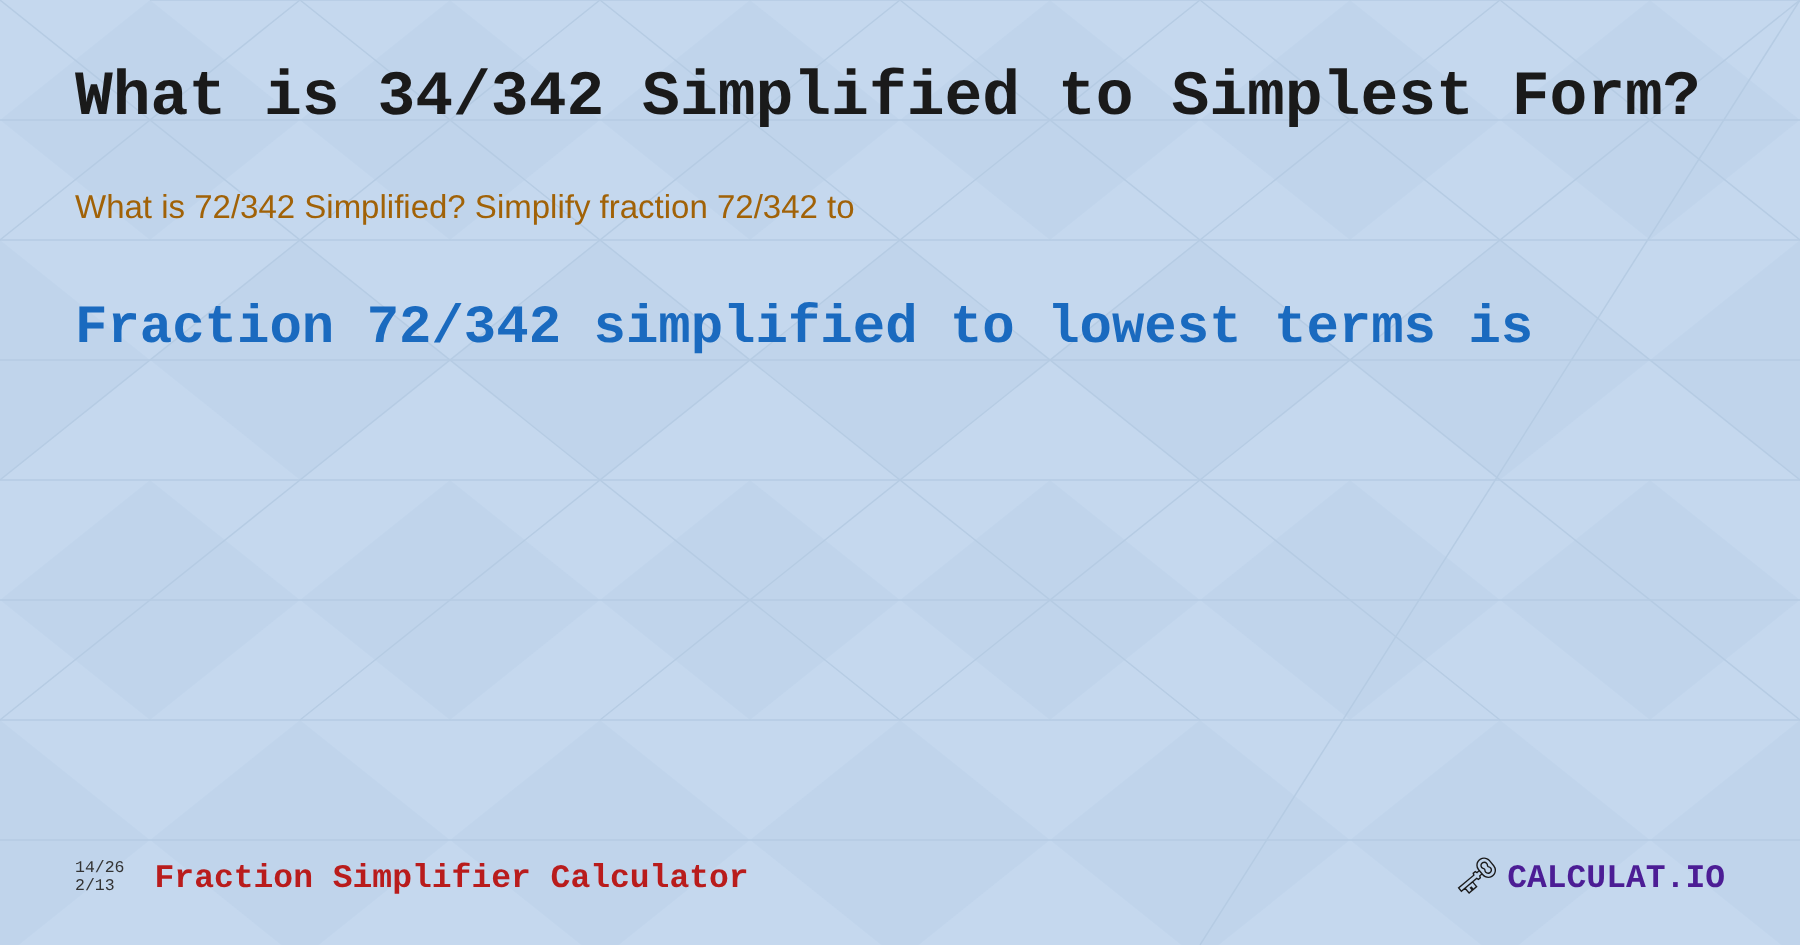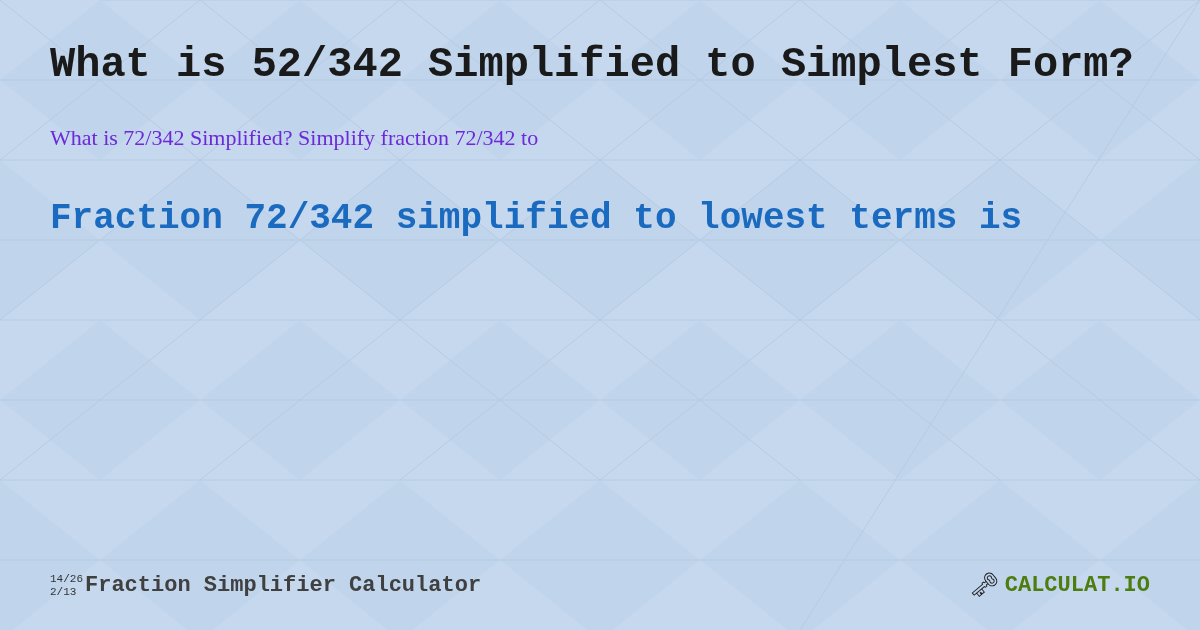--- a/index.html
+++ b/index.html
@@ -45,72 +45,72 @@
       font-size: 42px;
       font-weight: 900;
       color: #1a1a1a;
       line-height: 1.2;
       margin-bottom: 30px;
       font-family: 'Courier New', Courier, monospace;
     }
 
     .description {
       font-size: 22px;
-      color: #6d28d9;
+      color: #a16207;
       line-height: 1.6;
       margin-bottom: 40px;
-      font-family: Liberation Serif, serif;
+      font-family: Liberation Sans, sans-serif;
     }
 
     .result-section {
       margin-top: 8px;
     }
 
     h2 {
       font-size: 36px;
       font-weight: 900;
       color: #1a6abf;
       line-height: 1.3;
       font-family: 'Courier New', Courier, monospace;
     }
 
     .footer {
       display: flex;
       align-items: center;
-      gap: 2px;
+      gap: 20px;
       margin-top: 20px;
     }
 
     .fraction-stack {
       display: flex;
       flex-direction: column;
       font-size: 11px;
       color: #333;
       line-height: 1.1;
       font-family: 'Courier New', Courier, monospace;
     }
 
     .footer-title {
       font-size: 22px;
       font-weight: 700;
-      color: #404040;
+      color: #b91c1c;
       font-family: 'Courier New', Courier, monospace;
     }
 
     .logo {
       margin-left: auto;
       display: flex;
       align-items: center;
       gap: 5px;
     }
 
     .logo-text {
       font-size: 22px;
       font-weight: 700;
-      color: #4d7c0f;
+      color: #4c1d95;
       font-family: 'Courier New', Courier, monospace;
     }
 
     .logo-icon {
       font-size: 24px;
       color: #1a1a1a;
     }
   </style>
 </head>
 <body>
@@ -171,21 +171,21 @@
     <line x1="0" y1="480" x2="600" y2="0" stroke="#9ab5d0" stroke-width="1"></line>
     <line x1="200" y1="480" x2="800" y2="0" stroke="#9ab5d0" stroke-width="1"></line>
     <line x1="400" y1="480" x2="1000" y2="0" stroke="#9ab5d0" stroke-width="1"></line>
     <line x1="600" y1="480" x2="1200" y2="0" stroke="#9ab5d0" stroke-width="1"></line>
     <line x1="800" y1="630" x2="1200" y2="0" stroke="#9ab5d0" stroke-width="1"></line>
   </g>
 </svg>
 
 <div class="content-wrapper">
   <div class="main-content">
-    <h1>What is 52/342 Simplified to Simplest Form?</h1>
+    <h1>What is 34/342 Simplified to Simplest Form?</h1>
 
     <div class="description">
       <span>What is 72/342 Simplified? Simplify fraction 72/342 to</span><br>
     </div>
 
     <div class="result-section">
       <h2>
         <span>Fraction 72/342 simplified to lowest terms is</span><br>
       </h2>
     </div>

